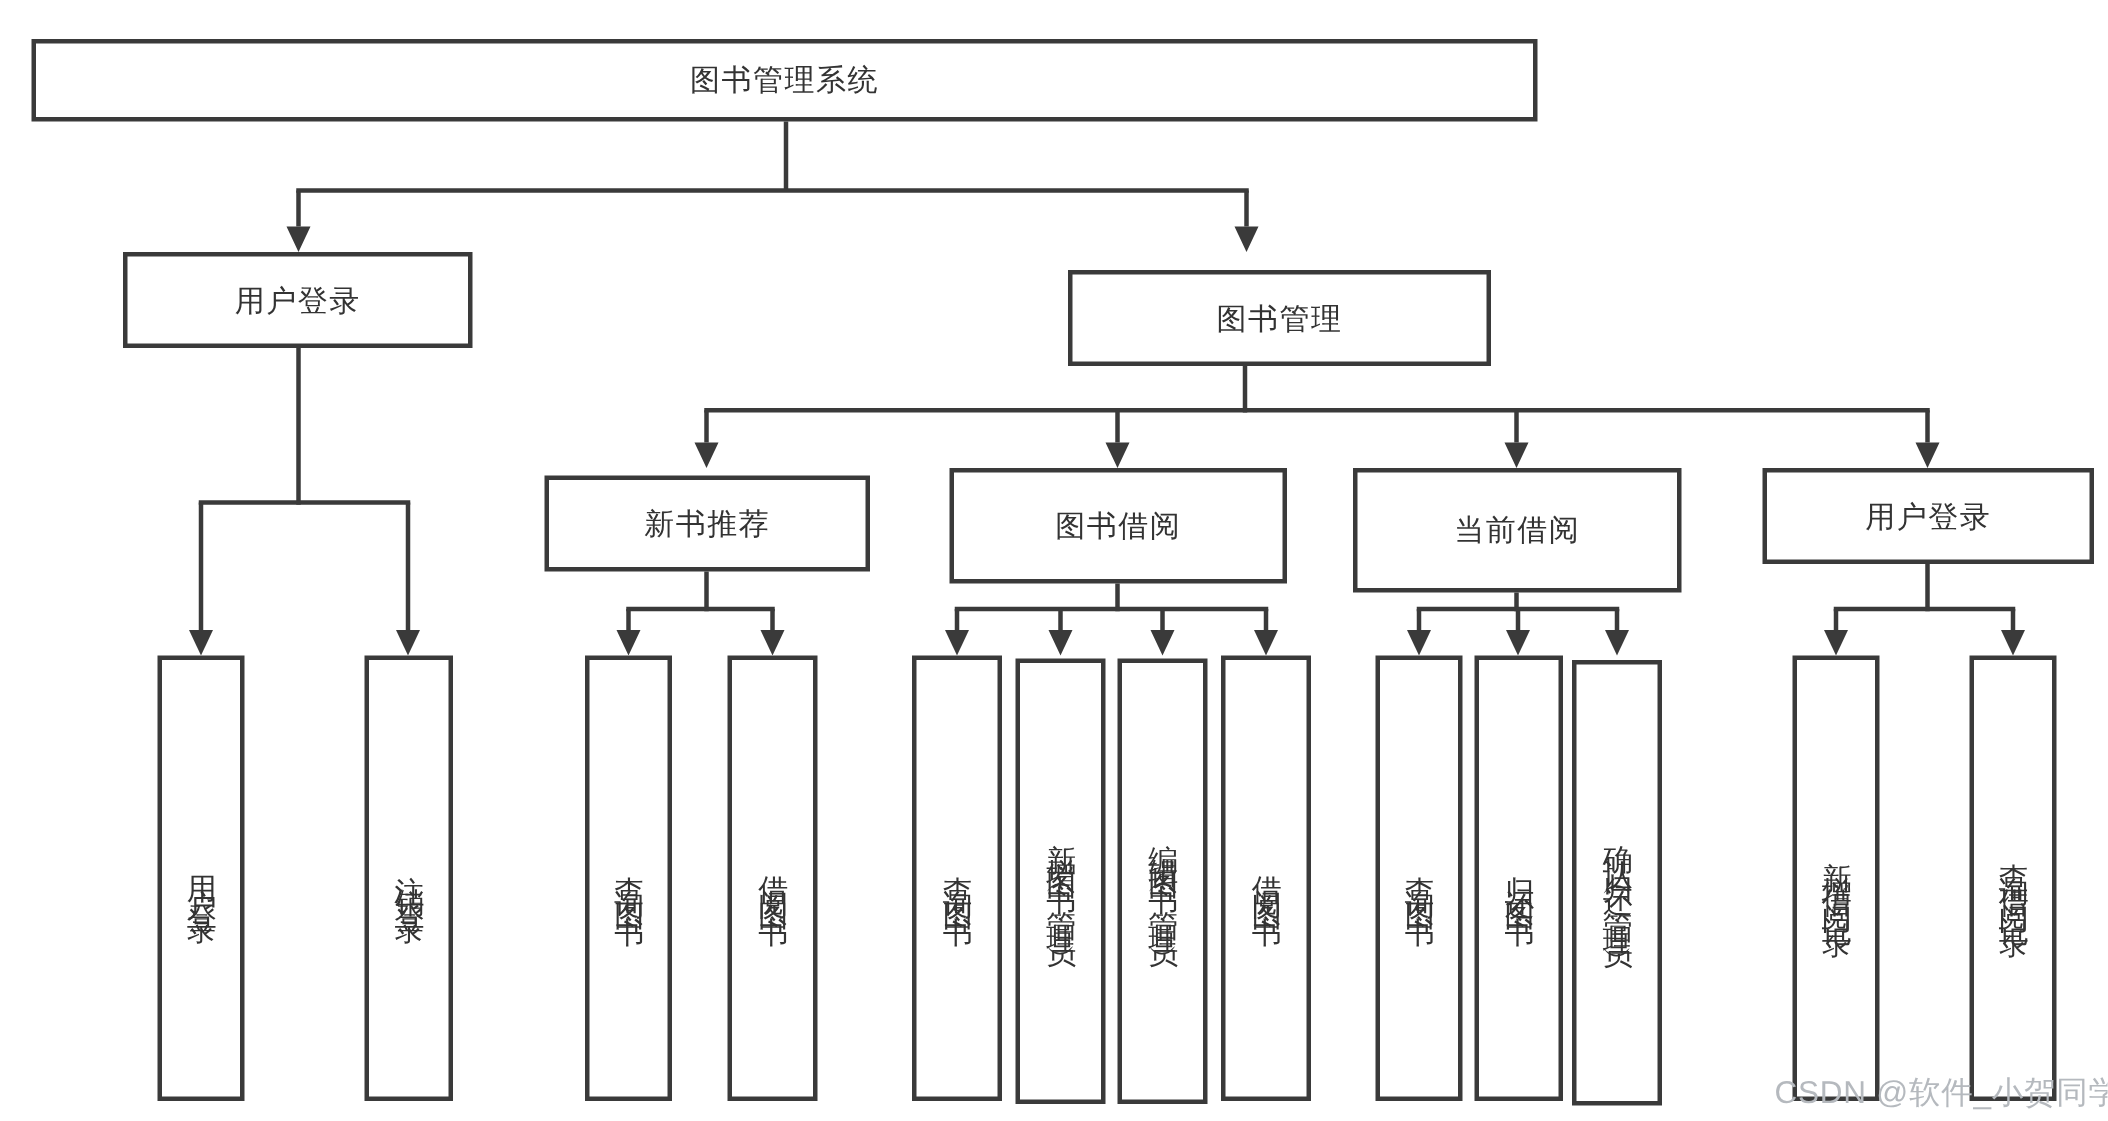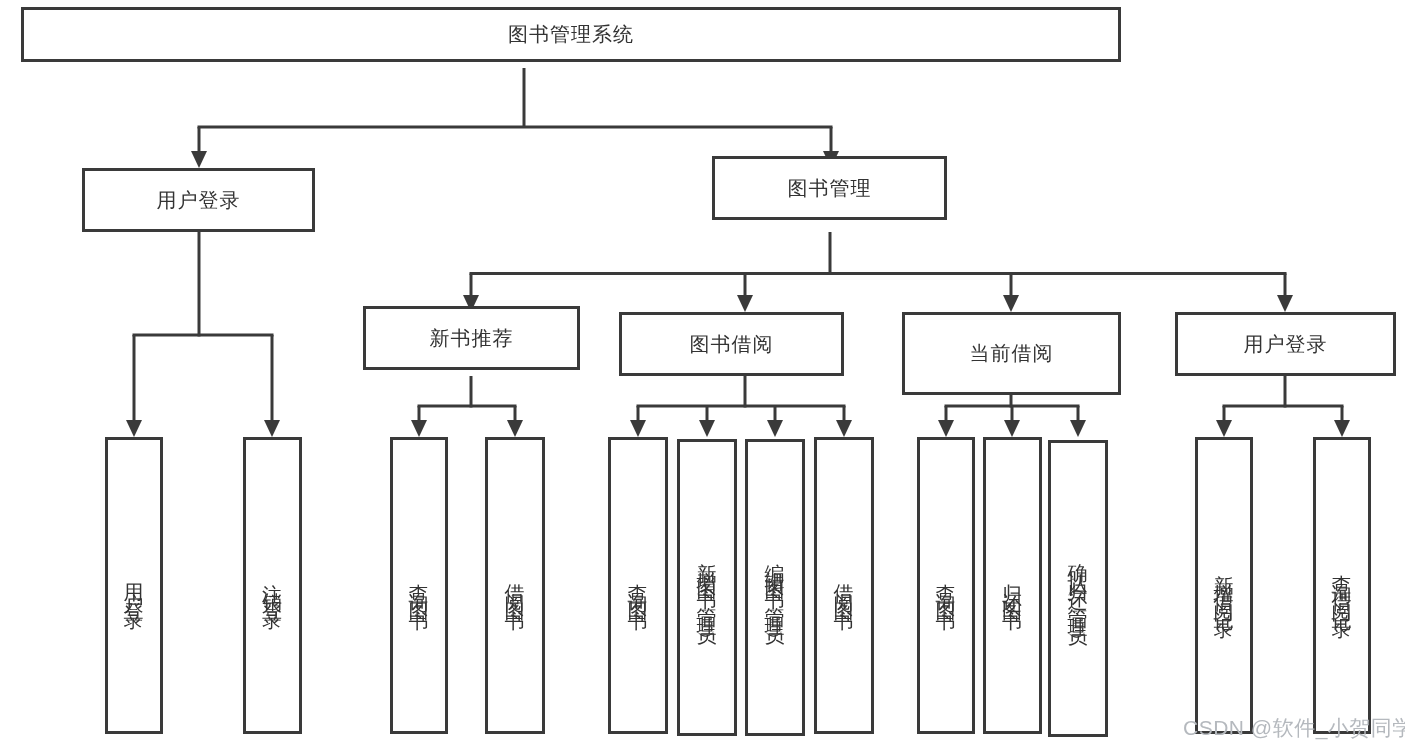--- a/index.html
+++ b/index.html
@@ -93,35 +93,35 @@
     <polygon points="767,420 783,420 775,437"></polygon>
     <polygon points="836,420 852,420 844,437"></polygon>
     <polygon points="938,420 954,420 946,437"></polygon>
     <polygon points="1004,420 1020,420 1012,437"></polygon>
     <polygon points="1070,420 1086,420 1078,437"></polygon>
     <polygon points="1216,420 1232,420 1224,437"></polygon>
     <polygon points="1334,420 1350,420 1342,437"></polygon>
   </g>
 </svg>
 
-<div class="box" style="left:21px;top:7px;width:1100px;height:55px">
+<div class="box" style="left:21px;top:26px;width:1004px;height:55px">
   <span class="hlabel">图书管理系统</span>
 </div>
 
 <div class="box" style="left:82px;top:168px;width:233px;height:64px">
   <span class="hlabel">用户登录</span>
 </div>
-<div class="box" style="left:712px;top:156px;width:235px;height:64px">
+<div class="box" style="left:712px;top:180px;width:282px;height:64px">
   <span class="hlabel">图书管理</span>
 </div>
 
-<div class="box" style="left:363px;top:306px;width:217px;height:64px">
+<div class="box" style="left:363px;top:317px;width:217px;height:64px">
   <span class="hlabel">新书推荐</span>
 </div>
-<div class="box" style="left:619px;top:312px;width:225px;height:64px">
+<div class="box" style="left:633px;top:312px;width:225px;height:77px">
   <span class="hlabel">图书借阅</span>
 </div>
 <div class="box" style="left:902px;top:312px;width:219px;height:83px">
   <span class="hlabel">当前借阅</span>
 </div>
 <div class="box" style="left:1175px;top:312px;width:221px;height:64px">
   <span class="hlabel">用户登录</span>
 </div>
 
 <div class="box" style="left:105px;top:437px;width:58px;height:297px">

